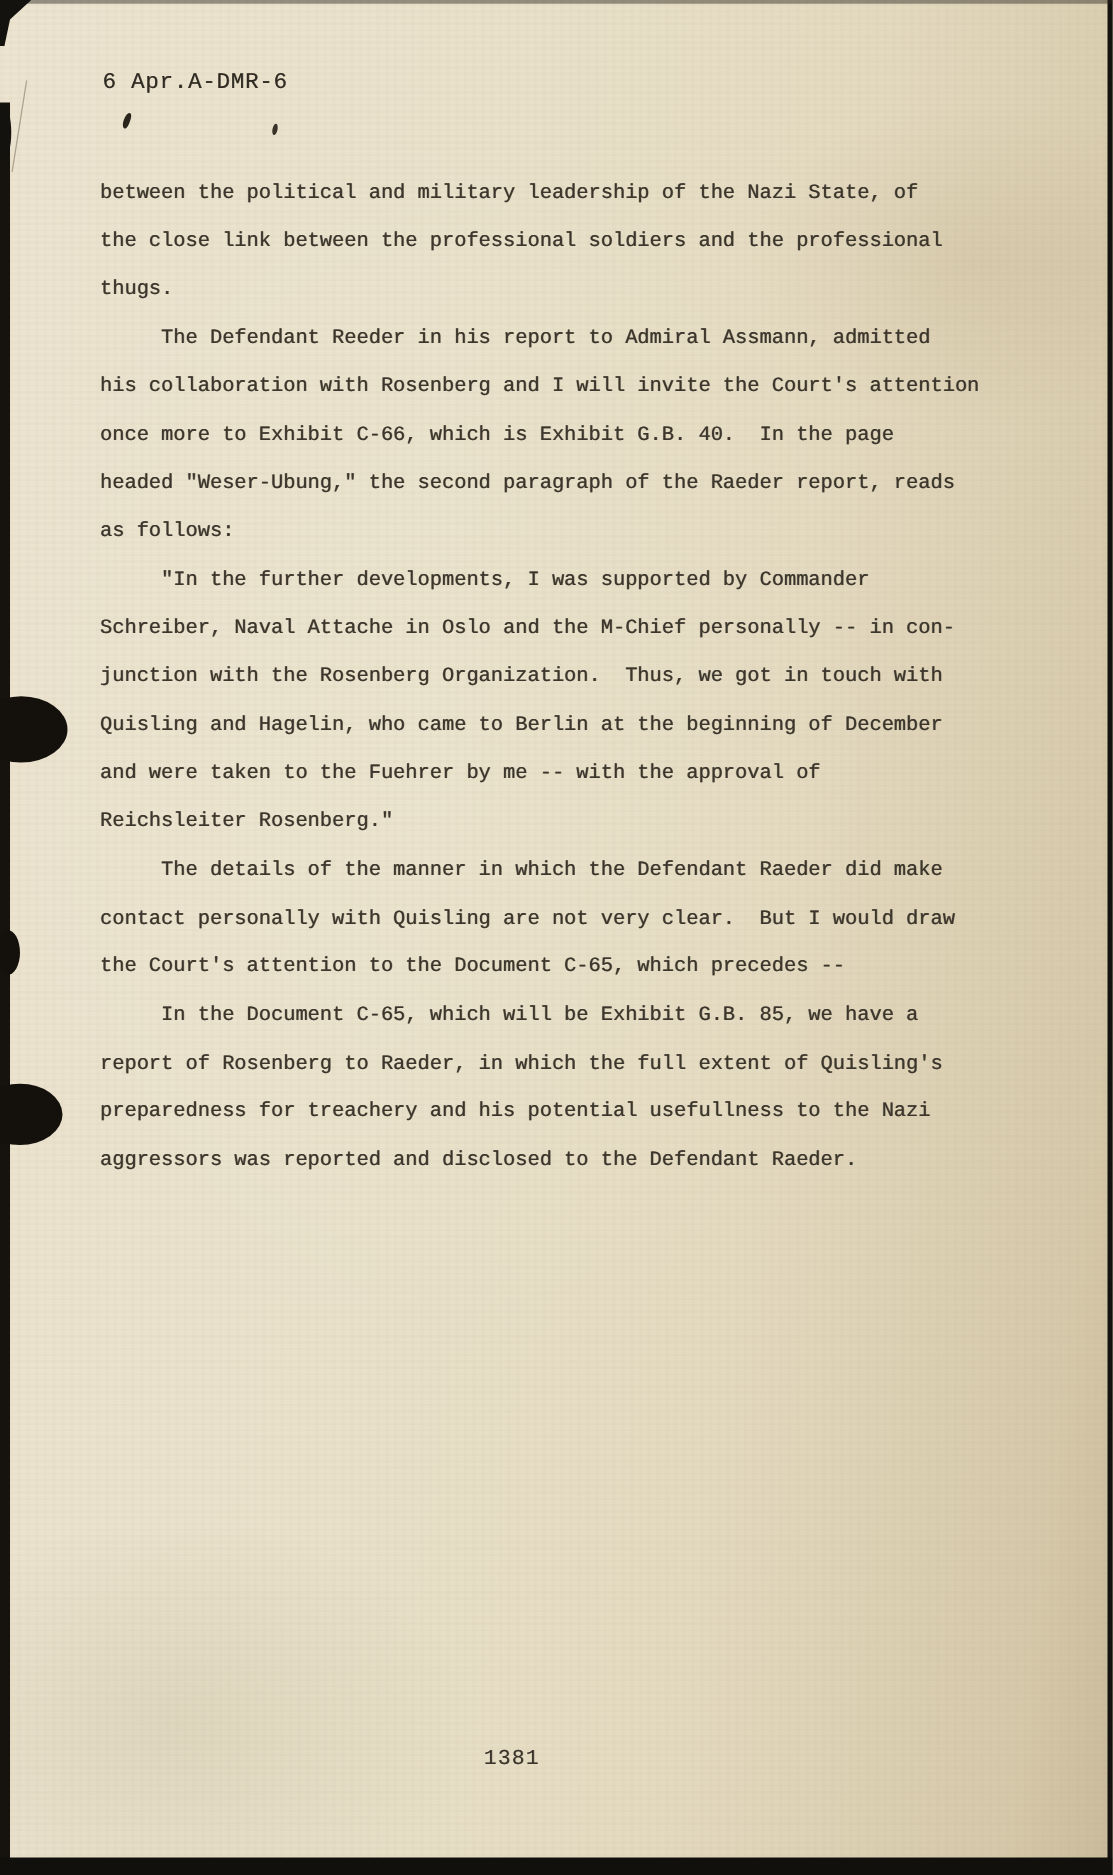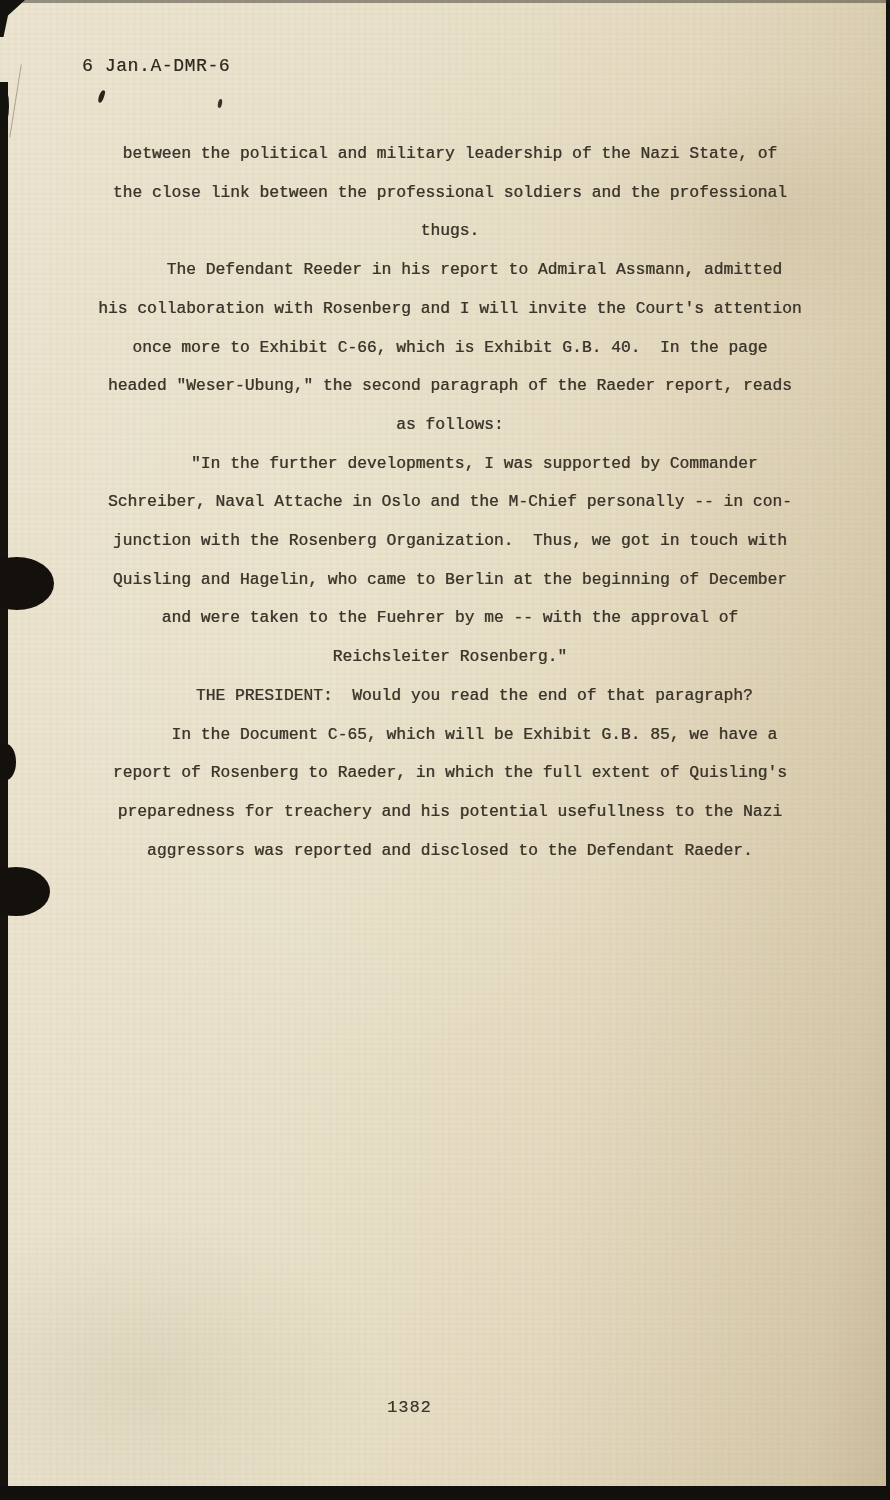--- a/index.html
+++ b/index.html
@@ -49,21 +49,20 @@
     text-shadow:0.4px 0 0 rgba(46,41,33,0.5);
     white-space:pre;
   }
   .body {
     position:absolute; left:80px; top:135px; width:740px;
     font-size:16.3px; line-height:38.7px; color:#3b352b;
   }
   .body p {
     margin:0; white-space:pre;
     text-shadow:0.4px 0 0 rgba(59,53,43,0.55), -0.4px 0 0 rgba(59,53,43,0.30);
-    text-align:center;
   }
   .page-number {
     position:absolute; left:387px; top:1398px;
     font-size:17px; color:#3b352b; letter-spacing:1px;
     text-shadow:0.4px 0 0 rgba(59,53,43,0.5);
   }
 </style>
 </head>
 <body>
 
@@ -77,38 +76,40 @@
   <div class="edge-top"></div>
   <div class="notch-tl"></div>
   <div class="mark-left-upper"></div>
   <div class="hole hole-1"></div>
   <div class="hole hole-2"></div>
   <div class="hole hole-3"></div>
   <div class="crack"></div>
   <div class="speck-1"></div>
   <div class="speck-2"></div>
 
-  <div class="header">6 Jan.A-DMR-6</div>
+  <div class="header">6 Apr.A-DMR-6</div>
 
   <div class="body">
     <p>between the political and military leadership of the Nazi State, of
 the close link between the professional soldiers and the professional
 thugs.</p>
     <p>     The Defendant Reeder in his report to Admiral Assmann, admitted
 his collaboration with Rosenberg and I will invite the Court's attention
 once more to Exhibit C-66, which is Exhibit G.B. 40.  In the page
 headed "Weser-Ubung," the second paragraph of the Raeder report, reads
 as follows:</p>
     <p>     "In the further developments, I was supported by Commander
 Schreiber, Naval Attache in Oslo and the M-Chief personally -- in con-
 junction with the Rosenberg Organization.  Thus, we got in touch with
 Quisling and Hagelin, who came to Berlin at the beginning of December
 and were taken to the Fuehrer by me -- with the approval of
 Reichsleiter Rosenberg."</p>
-    <p>     THE PRESIDENT:  Would you read the end of that paragraph?</p>
+    <p>     The details of the manner in which the Defendant Raeder did make
+contact personally with Quisling are not very clear.  But I would draw
+the Court's attention to the Document C-65, which precedes --</p>
     <p>     In the Document C-65, which will be Exhibit G.B. 85, we have a
 report of Rosenberg to Raeder, in which the full extent of Quisling's
 preparedness for treachery and his potential usefullness to the Nazi
 aggressors was reported and disclosed to the Defendant Raeder.</p>
   </div>
 
-  <div class="page-number">1382</div>
+  <div class="page-number">1381</div>
 </div>
 
 </body></html>

